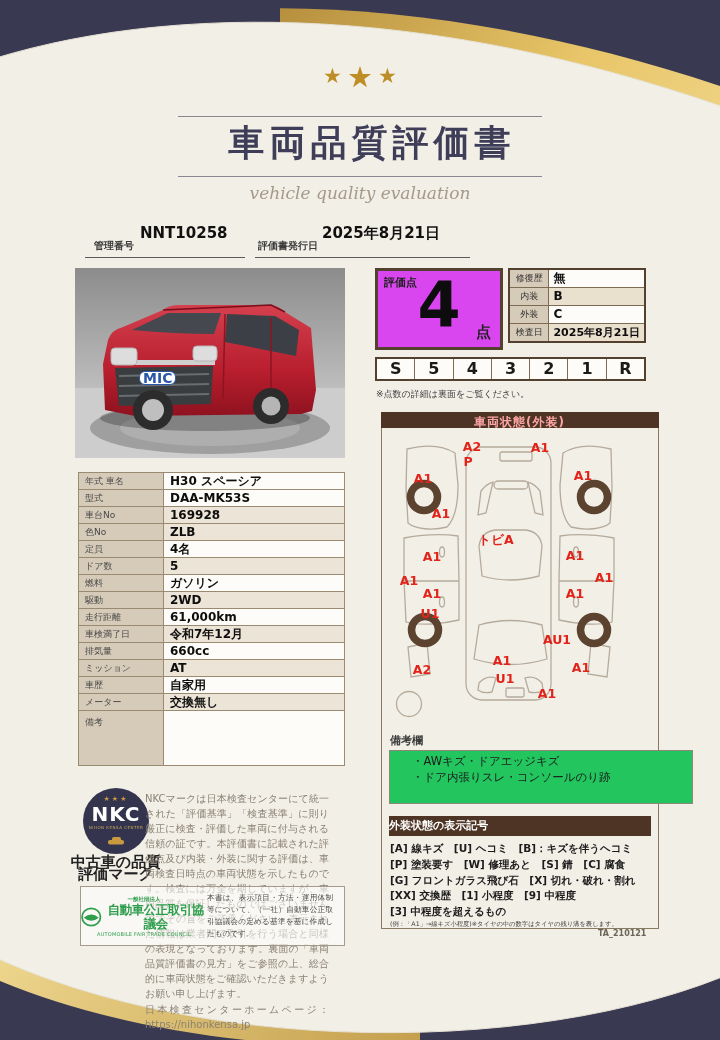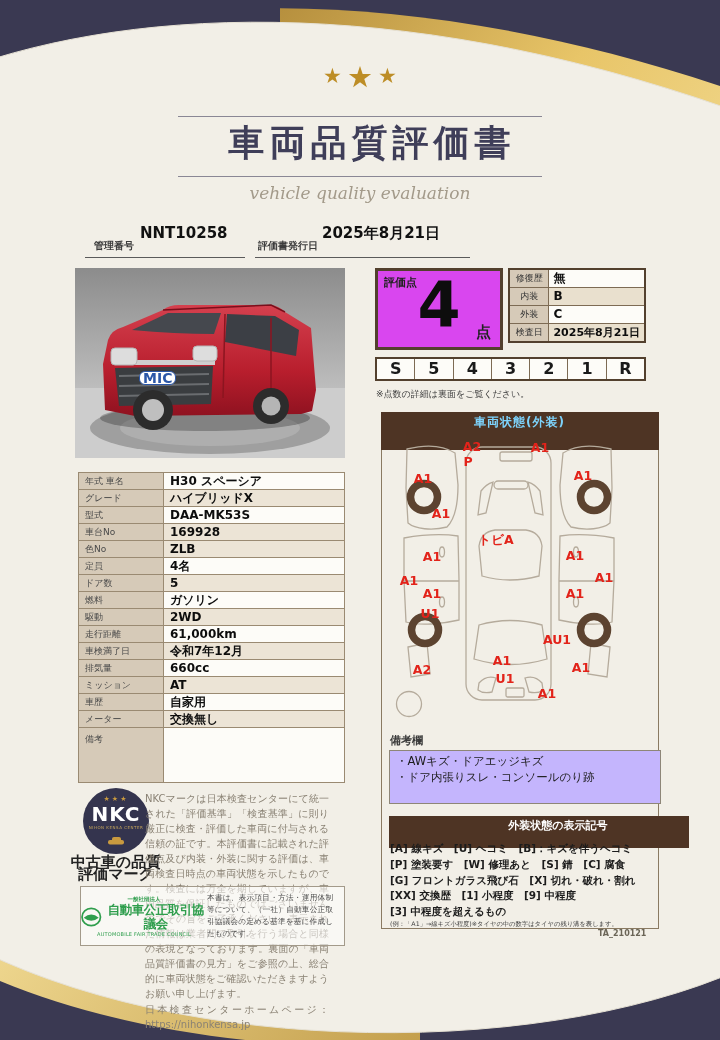--- a/index.html
+++ b/index.html
@@ -72,31 +72,31 @@
            border:1px solid #a39a8a;background:rgba(255,255,255,.55);display:flex;align-items:center;}
   .ftc-logo{width:126px;text-align:center;}
   .ftc-row{display:flex;align-items:center;justify-content:center;gap:3px;}
   .ftc-prefix{display:block;font-size:5.5px;color:#2f9e4d;font-weight:bold;}
   .ftc-name{display:block;font-size:12.5px;font-weight:bold;color:#2f9e4d;letter-spacing:-0.5px;line-height:14px;}
   .ftc-en{display:block;font-size:5px;color:#2f9e4d;letter-spacing:0.2px;}
   .ftc-note{width:126px;font-size:7.6px;line-height:1.6;color:#4c4c4c;text-align:justify;}
   
   .panel{position:absolute;left:381px;top:412px;width:278px;height:517px;z-index:2;
          border:1.5px solid #8a7a62;box-sizing:border-box;}
-  .panel-bar{position:absolute;left:-1.5px;top:-1.5px;width:278px;height:38px;background:#4e3424;
-             color:#7dd3fc;font-size:12px;font-weight:bold;text-align:center;line-height:21px;letter-spacing:1px;}
+  .panel-bar{position:absolute;left:-1.5px;top:-1.5px;width:278px;height:16px;background:#4e3424;
+             color:#fca5a5;font-size:12px;font-weight:bold;text-align:center;line-height:21px;letter-spacing:1px;}
   .diagram{position:absolute;left:0;top:20px;width:275px;height:300px;}
   .diagram svg{position:absolute;left:0;top:0;}
   .anno{position:absolute;transform:translate(-50%,-50%);color:#e2231a;font-size:12.5px;
         font-weight:bold;white-space:nowrap;z-index:3;}
   .remarks-title{position:absolute;left:8px;top:320px;font-size:11px;font-weight:bold;color:#3a3a3a;}
   .remarks-box{position:absolute;left:7px;top:337px;width:258px;height:46px;border:1px solid #8e8678;
-               background:#c4b5fd;padding:3px 6px;font-size:11.5px;line-height:1.35;color:#1c1c1c;}
-  .legend-bar{position:absolute;left:7px;top:403px;width:262px;height:32px;background:#4e3424;
-              color:#fff;font-size:11px;font-weight:bold;text-align:center;line-height:20px;padding-left:38px;}
+               background:#22c55e;padding:3px 22px;font-size:11.5px;line-height:1.35;color:#1c1c1c;}
+  .legend-bar{position:absolute;left:7px;top:403px;width:262px;height:20px;background:#4e3424;
+              color:#fff;font-size:11px;font-weight:bold;line-height:20px;}
   .legend{position:absolute;left:8px;top:428px;width:262px;font-size:10.5px;font-weight:bold;
           color:#1c1c1c;line-height:1.5;}
   .legend-note{position:absolute;left:8px;top:507px;width:264px;font-size:6.3px;color:#3a3a3a;}
   .doc-code{position:absolute;left:598px;top:929px;font-size:8px;font-weight:bold;color:#6b6557;z-index:2;}
 </style>
 </head>
 <body>
 
 <div class="page">
 
@@ -221,24 +221,20 @@
       <div class="cell">R</div>
     </div>
   <div class="scale-note">※点数の詳細は裏面をご覧ください。</div>
 
   <table class="spec">
     <tbody>
         <tr>
           <td class="lbl">年式 車名</td>
           <td class="val">H30 スペーシア</td>
         </tr>
-        <tr class="alt">
-          <td class="lbl">グレード</td>
-          <td class="val">ハイブリッドX</td>
-        </tr>
         <tr>
           <td class="lbl">型式</td>
           <td class="val">DAA-MK53S</td>
         </tr>
         <tr class="alt">
           <td class="lbl">車台No</td>
           <td class="val">169928</td>
         </tr>
         <tr class="alt">
           <td class="lbl">色No</td>

